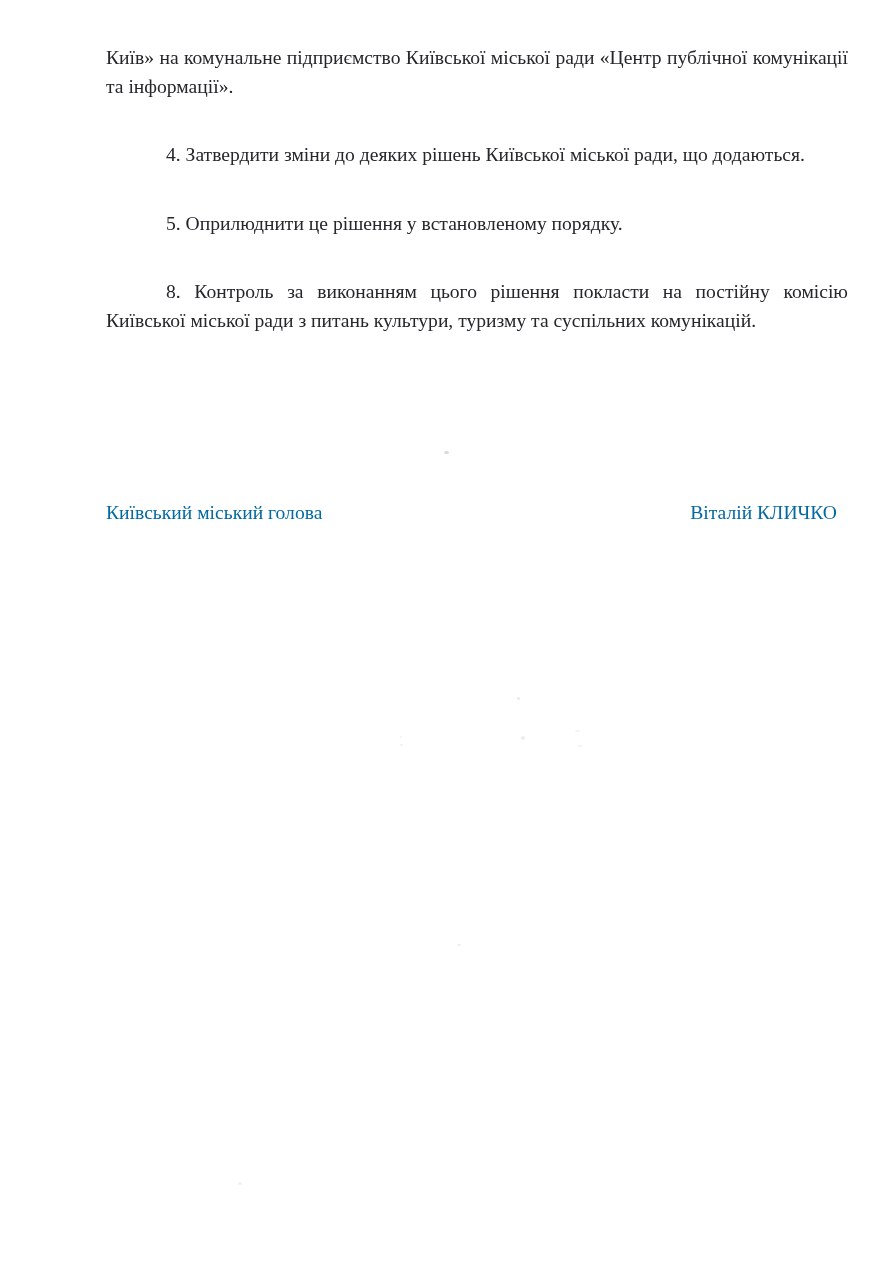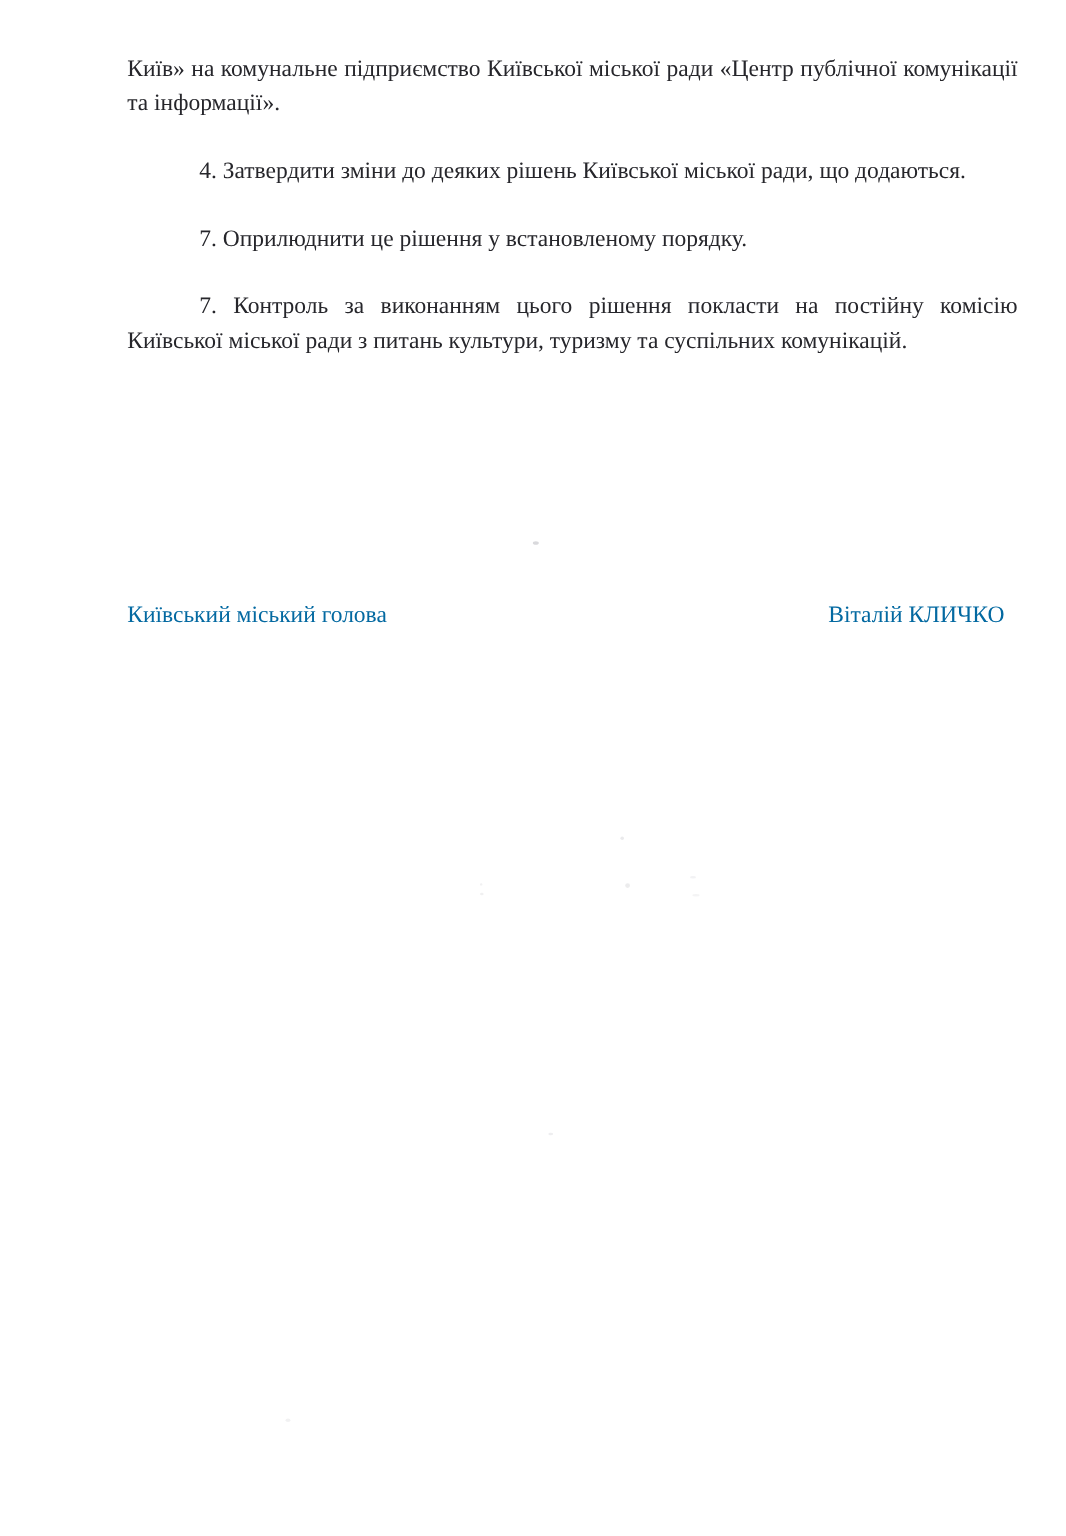--- a/index.html
+++ b/index.html
@@ -45,21 +45,21 @@
   .para.cont {
     text-indent: 0;
   }
 
   .para.indent {
     text-indent: 60px;
   }
 
   
   .para + .para {
-    margin-top: 28px;
+    margin-top: 40px;
   }
 
   
   .signature-row {
     position: absolute;
     left: 106px;
     top: 499px;
     width: 731px;
     display: flex;
     justify-content: space-between;
@@ -96,23 +96,23 @@
 
 <div class="page">
 
   <div class="doc-body">
 
     <p class="para cont">Київ» на комунальне підприємство Київської міської ради «Центр публічної комунікації та інформації».</p>
 
     <p class="para indent">4. Затвердити зміни до деяких рішень Київської міської ради, що додаються.</p>
 
 
-    <p class="para indent">7. Оприлюднити це рішення у встановленому порядку.</p>
+    <p class="para indent">5. Оприлюднити це рішення у встановленому порядку.</p>
 
-    <p class="para indent">7. Контроль за виконанням цього рішення покласти на постійну комісію Київської міської ради з питань культури, туризму та суспільних комунікацій.</p>
+    <p class="para indent">8. Контроль за виконанням цього рішення покласти на постійну комісію Київської міської ради з питань культури, туризму та суспільних комунікацій.</p>
 
   </div>
 
   <div class="signature-row">
     <span class="signature-role">Київський міський голова</span>
     <span class="signature-name">Віталій КЛИЧКО</span>
   </div>
 
   <span class="speckle sp1"></span>
   <span class="speckle sp2"></span>

